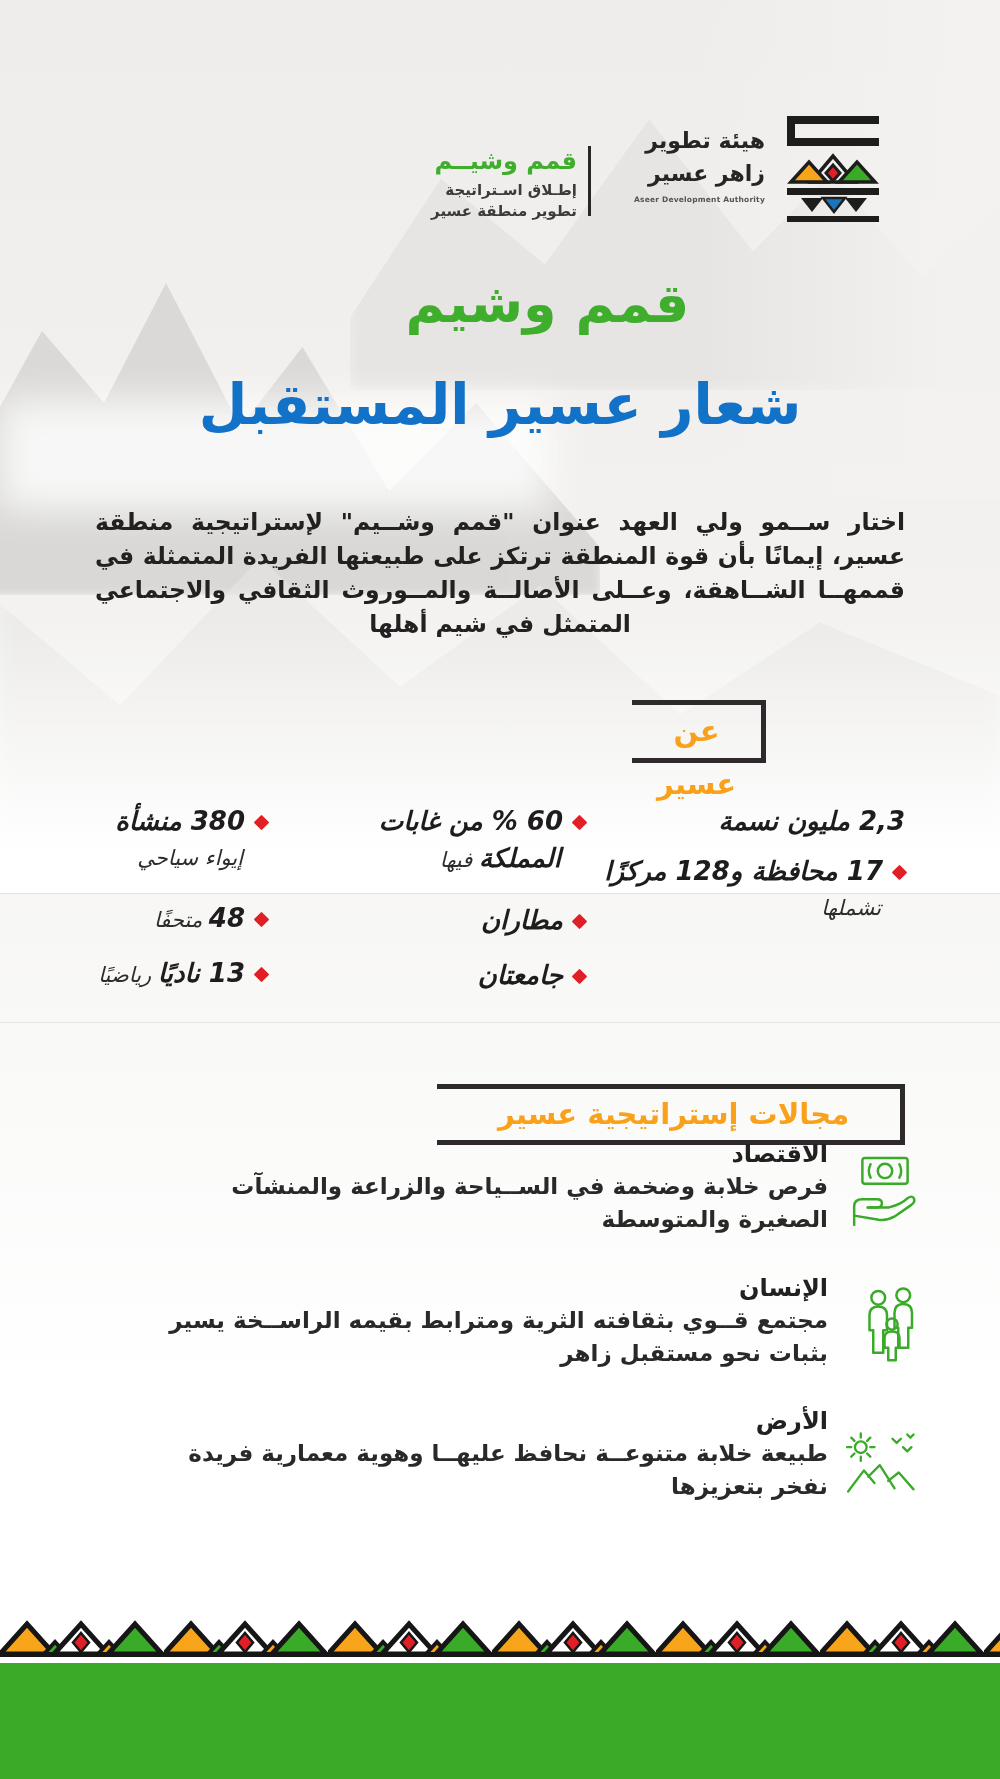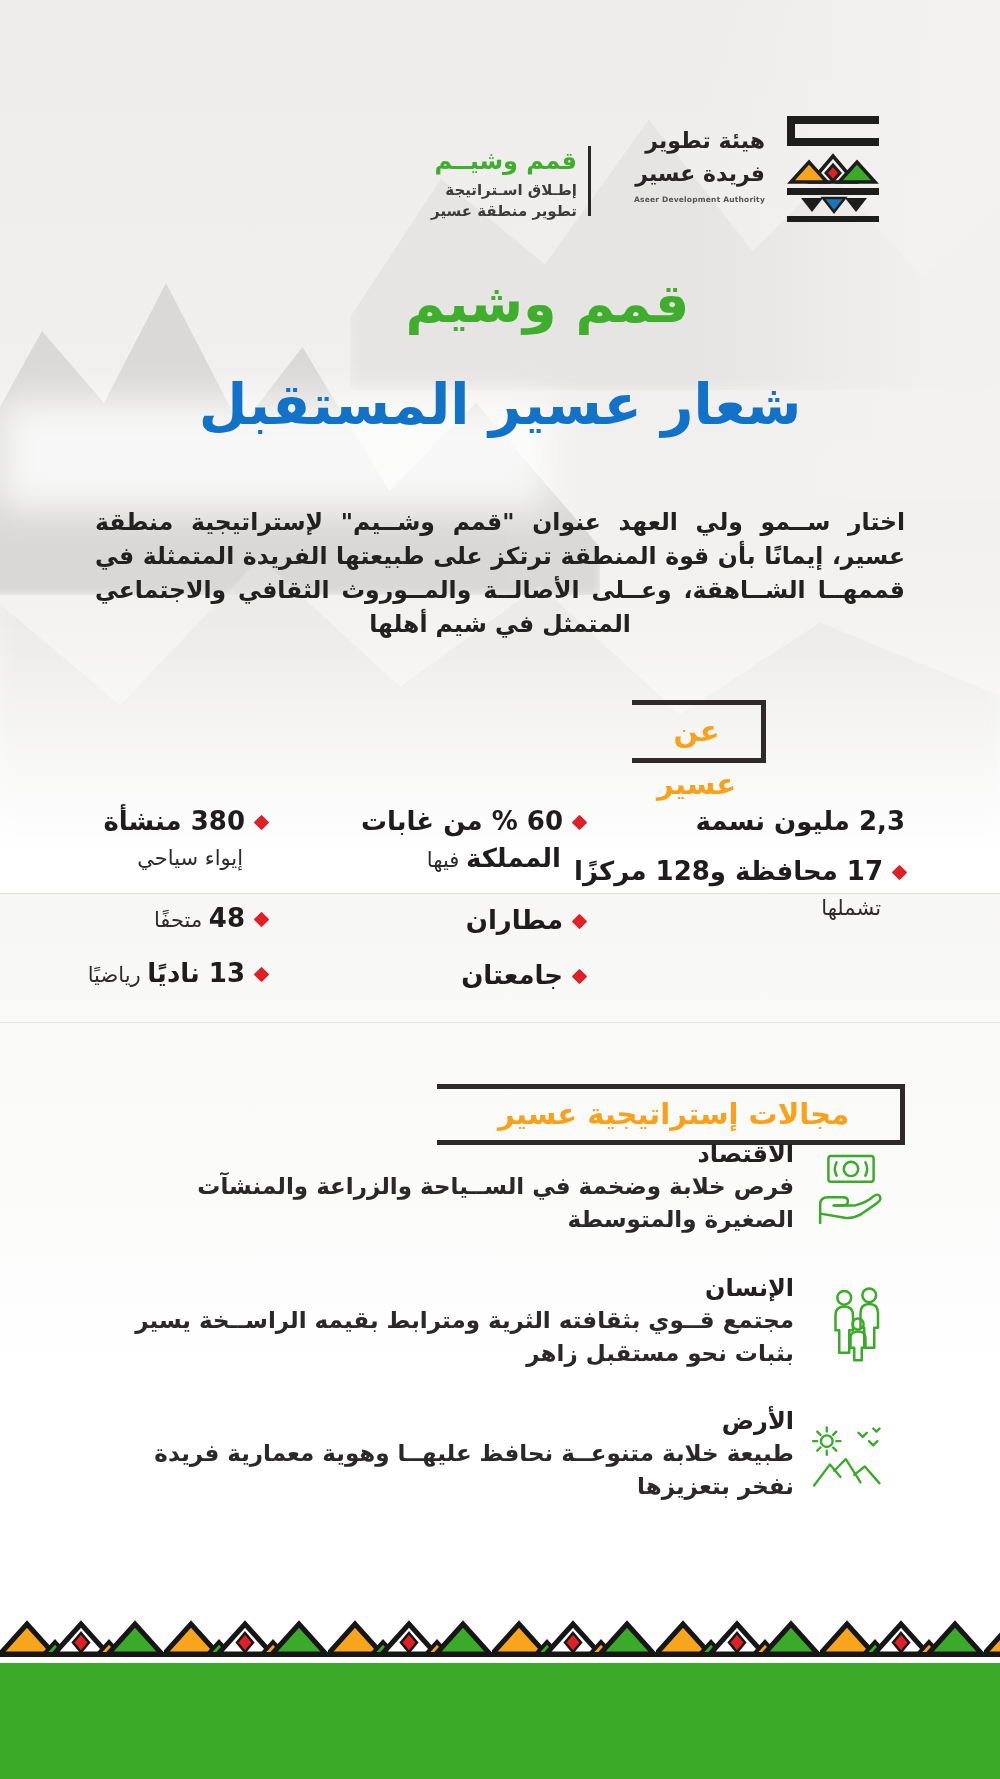--- a/index.html
+++ b/index.html
@@ -38,38 +38,38 @@
             color:#232021;line-height:34px;text-align:justify;text-align-last:center;}
 
   
   .secbox{border:5px solid #2e2a2b;border-left:none;color:#f9a11b;font-weight:bold;font-size:29px;}
   .about-box{position:absolute;right:234px;top:700px;width:129px;height:53px;line-height:53px;text-align:center;}
   .strat-box{position:absolute;right:95px;top:1084px;left:437px;height:51px;line-height:51px;
              text-align:center;padding-left:10px;}
 
   
   .stats{position:absolute;right:95px;left:40px;top:795px;display:grid;grid-template-columns:320px 318px 1fr;}
-  .stat{text-align:right;}
+  .stat{text-align:right;font-style:italic;}
   .stat-line{line-height:36px;white-space:nowrap;}
   .stat-line.cont{padding-right:24px;line-height:31px;}
   .stat .b{font-size:26px;font-weight:bold;color:#1f1c1d;}
   .stat .r{font-size:21px;font-weight:normal;color:#2d2b2b;}
   .diamond{display:inline-block;width:11px;height:11px;background:#e01f26;border-radius:1px;
            transform:rotate(45deg);margin-left:11px;vertical-align:2px;}
   .c1 .stat:nth-child(1){margin-top:8px;}
   .c1 .stat:nth-child(2){margin-top:10px;}
   .c1 .stat:nth-child(3){margin-top:22px;}
   .c2 .stat:nth-child(1),.c3 .stat:nth-child(1){margin-top:8px;}
   .c2 .stat:nth-child(2),.c3 .stat:nth-child(2){margin-top:25px;}
   .c2 .stat:nth-child(3),.c3 .stat:nth-child(3){margin-top:15px;}
 
   .divider{position:absolute;left:0;right:0;top:1022px;height:1px;background:#e7e6e4;}
 
   
-  .strat-item{position:absolute;right:112px;left:95px;display:flex;align-items:center;}
+  .strat-item{position:absolute;right:78px;left:95px;display:flex;align-items:flex-end;}
   .strat-item .icon{flex:0 0 78px;margin-left:16px;margin-top:10px;}
   .strat-item .txt{flex:1;}
   .strat-title{font-size:24px;font-weight:bold;color:#232021;line-height:32px;}
   .strat-text{font-size:23px;font-weight:bold;color:#2a2828;line-height:33px;max-width:660px;
               margin-right:0;text-align:right;}
   .it1{top:1138px;} .it2{top:1272px;} .it3{top:1405px;}
 
   
   .zigzag{position:absolute;left:0;top:1612px;width:1000px;height:46px;}
   .footer-band{position:absolute;left:0;right:0;top:1663px;bottom:0;background:#3aaa28;}
@@ -101,21 +101,21 @@
       <path d="M46,49 l7,8 l-7,8 l-7,-8 Z" fill="#e01f26" stroke="#1d1d1b" stroke-width="3"></path>
       <rect x="0" y="72" width="92" height="7" fill="#1d1d1b"></rect>
       <path d="M14,82 L36,82 L25,96 Z" fill="#1d1d1b"></path>
       <path d="M36,82 L58,82 L47,96 Z" fill="#1b75bb" stroke="#1d1d1b" stroke-width="2.5"></path>
       <path d="M58,82 L80,82 L69,96 Z" fill="#1d1d1b"></path>
       <rect x="0" y="100" width="92" height="6" fill="#1d1d1b"></rect>
     </svg>
   </div>
   <div class="logo-name">
     <div class="ar">هيئة تطوير</div>
-    <div class="ar">فريدة عسير</div>
+    <div class="ar">زاهر عسير</div>
     <div class="en">Aseer Development Authority</div>
   </div>
   <div class="brand-divider"></div>
   <div class="campaign">
     <div class="c-title">قمم وشيــم</div>
     <div class="c-sub">إطـلاق اسـتراتيجة</div>
     <div class="c-sub" style="margin-top:0;">تطوير منطقة عسير</div>
   </div>
 
   <div class="hero-line1">قمم وشيم</div>

